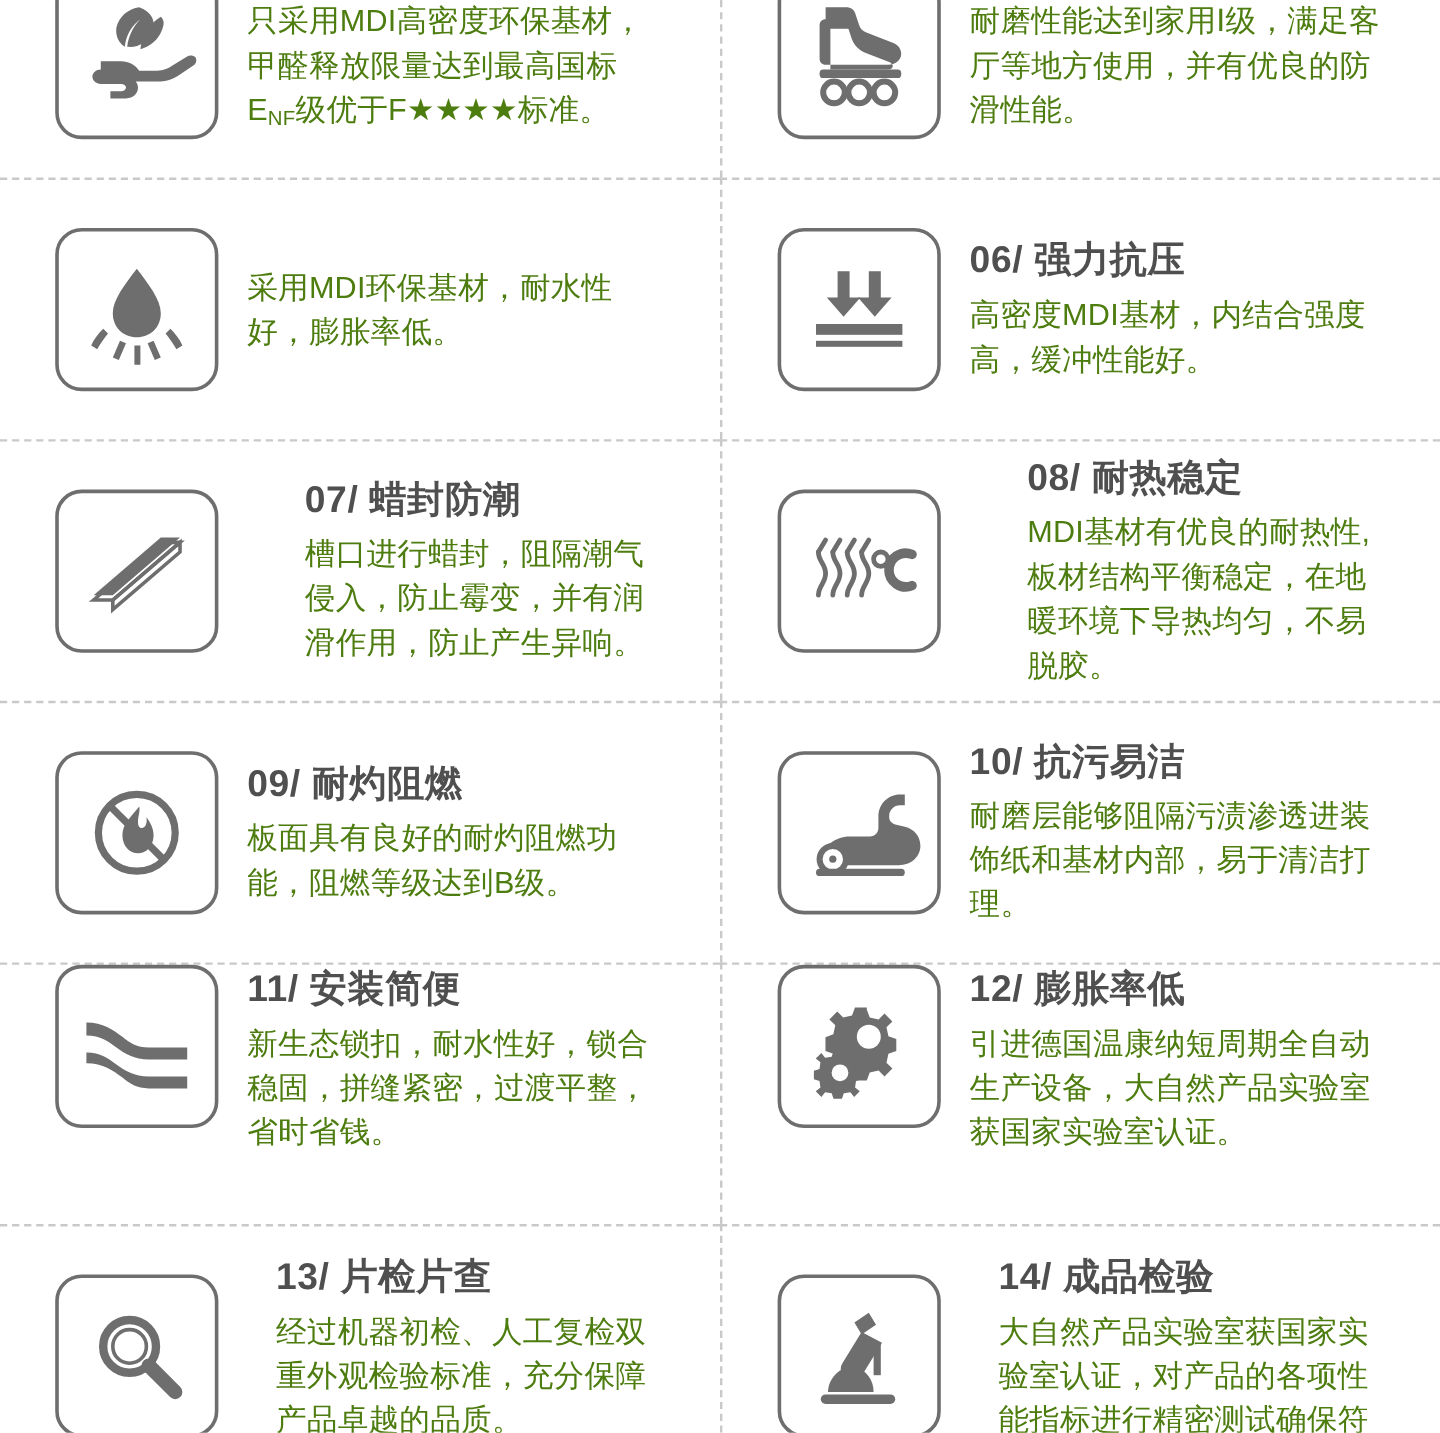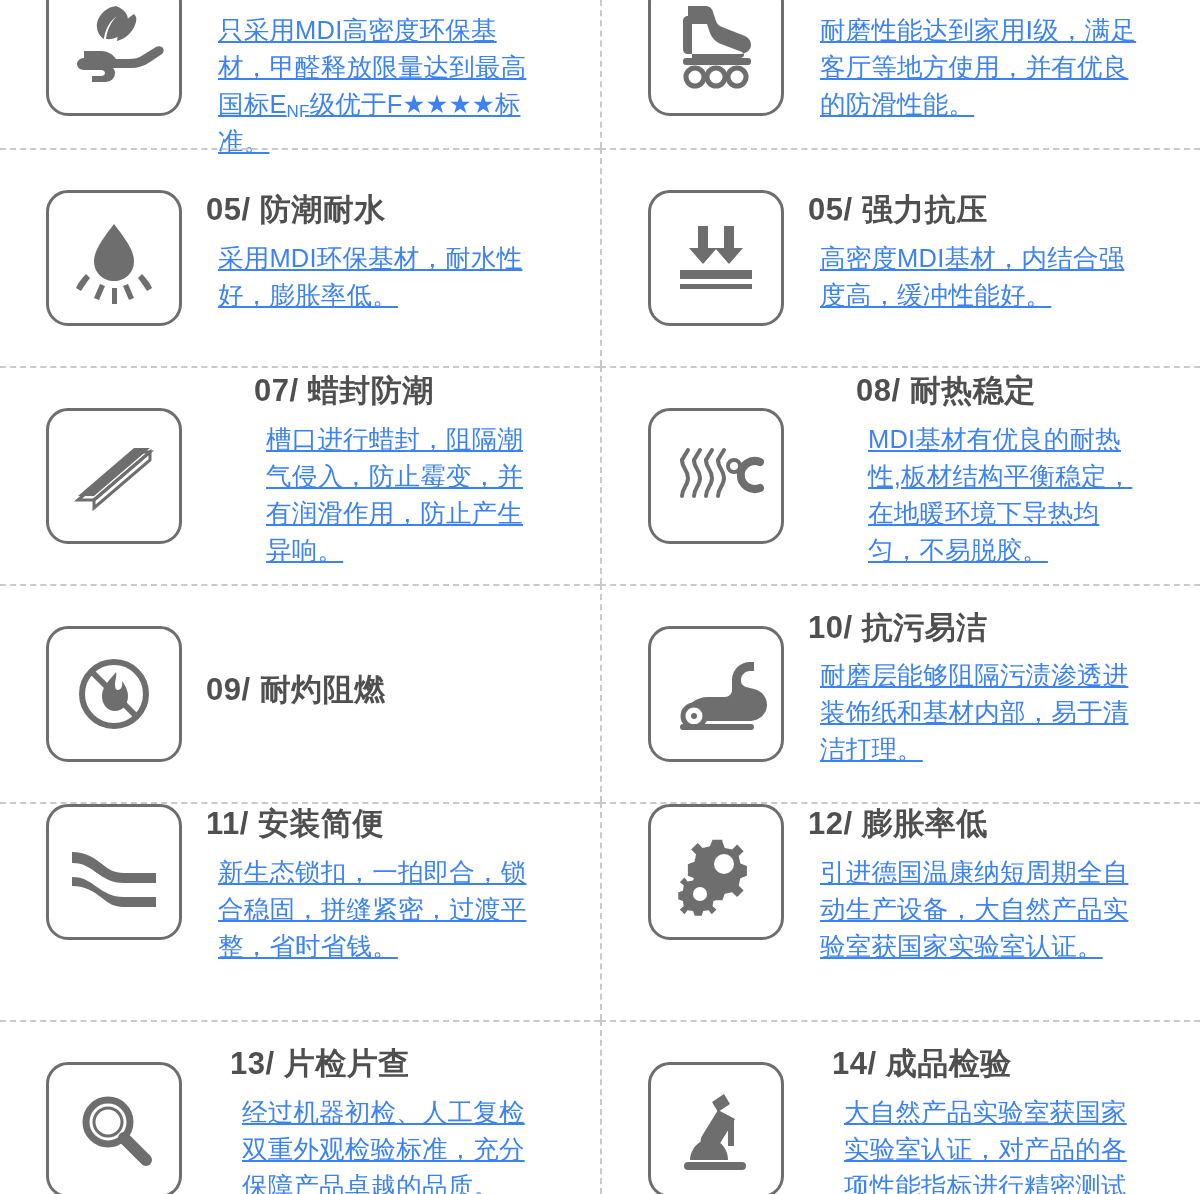--- a/index.html
+++ b/index.html
@@ -64,24 +64,23 @@
     font-weight: bold;
     color: #4f4f4f;
     letter-spacing: 0.5px;
     line-height: 1.15;
     margin: 0 0 10px 0;
     white-space: nowrap;
   }
   .desc {
     font-size: 25.5px;
     line-height: 1.45;
-    color: #3b82f6;
-    margin: 12px;
+    color: #4d7c0f;
+    margin: 0;
     letter-spacing: 0.2px;
-    text-decoration: underline;
   }
   .desc sub {
     font-size: 17px;
     vertical-align: baseline;
     position: relative;
     top: 4px;
   }
   
   .row-a .cell { height: 148px; align-items: flex-start; padding-top: 0; }
   .row-b .cell { height: 218px; align-items: center; }
@@ -140,37 +139,36 @@
             <path d="M50 16c-10 13-20 26-20 37 0 12 9 20 20 20s20-8 20-20c0-11-10-24-20-37z"></path>
             <path d="M22 66c-4 4-8 9-10 14l5 3c3-5 6-9 9-13l-4-4z"></path>
             <path d="M78 66l-4 4c3 4 6 8 9 13l5-3c-2-5-6-10-10-14z"></path>
             <path d="M50 80v16h5V80h-5z" transform="translate(-2,0)"></path>
             <path d="M36 76l-6 14 5 2 6-14-5-2z"></path>
             <path d="M64 76l-5 2 6 14 5-2-6-14z"></path>
           </g>
         </svg>
       </div>
       <div class="txt">
-        <h3 class="title"><span>05/</span> <span>防潮耐水</span></h3>
         <p class="desc">采用MDI环保基材，耐水性好，膨胀率低。</p>
       </div>
     </div>
     <div class="cell right has-top">
       <div class="icon-box">
         <svg width="100" height="100" viewBox="0 0 100 100">
           <g fill="#6e6e6e">
             <path d="M32 18h10v22h9L37 56 23 40h9V18z"></path>
             <path d="M58 18h10v22h9L63 56 49 40h9V18z"></path>
             <rect x="14" y="62" width="72" height="9"></rect>
             <rect x="14" y="76" width="72" height="5"></rect>
           </g>
         </svg>
       </div>
       <div class="txt">
-        <h3 class="title"><span>05/</span> <span>强力抗压</span></h3>
+        <h3 class="title"><span>06/</span> <span>强力抗压</span></h3>
         <p class="desc">高密度MDI基材，内结合强度高，缓冲性能好。</p>
       </div>
     </div>
   </div>
 
   <div class="grid row-c">
     <div class="cell left has-top">
       <div class="icon-box">
         <svg width="100" height="100" viewBox="0 0 100 100">
           <g>
@@ -212,20 +210,21 @@
         <svg width="100" height="100" viewBox="0 0 100 100">
           <circle cx="50" cy="50" r="32" fill="none" stroke="#6e6e6e" stroke-width="6"></circle>
           <path d="M27 27 L73 73" stroke="#6e6e6e" stroke-width="6"></path>
           <g fill="#6e6e6e">
             <path d="M52 28c-6 8-14 14-14 24 0 9 6 15 13 15s13-6 13-15c0-6-3-11-6-15 1 5-1 9-4 9-2 0-3-2-3-5 0-5 2-9 1-13z"></path>
           </g>
         </svg>
       </div>
       <div class="txt">
         <h3 class="title"><span>09/</span> <span>耐灼阻燃</span></h3>
+        <p class="desc">板面具有良好的耐灼阻燃功能，阻燃等级达到B级。</p>
       </div>
     </div>
     <div class="cell right has-top">
       <div class="icon-box">
         <svg width="104" height="100" viewBox="0 0 104 100">
           <g fill="#6e6e6e">
             <path d="M86 18c-10 0-18 8-18 18v10c0 4-3 7-7 7H44c-12 0-22 8-24 19l-1 5h66c10 0 18-7 18-16 0-8-5-14-13-16l-8-2c-3-1-5-3-5-6V36c0-5 4-9 9-9h4v-9h-4z"></path>
             <circle cx="30" cy="72" r="11" fill="#ffffff" stroke="#6e6e6e" stroke-width="5"></circle>
             <circle cx="30" cy="72" r="3"></circle>
             <rect x="16" y="80" width="74" height="6" rx="3"></rect>
@@ -245,21 +244,21 @@
         <svg width="104" height="100" viewBox="0 0 104 100">
           <g fill="#6e6e6e">
             <path d="M10 30c14 0 22 6 30 12 6 5 12 9 22 9h32v10H62c-12 0-20-5-27-10-7-5-13-10-25-10V30z"></path>
             <path d="M10 55c12 0 18 5 25 10 7 5 15 10 27 10h32v10H62c-10 0-16-4-22-9-8-6-16-12-30-12V55z"></path>
             <path d="M50 44h16v6l9-8-9-8v6H50v4z" fill="#ffffff"></path>
           </g>
         </svg>
       </div>
       <div class="txt">
         <h3 class="title"><span>11/</span> <span>安装简便</span></h3>
-        <p class="desc">新生态锁扣，一拍即合，锁合稳固，拼缝紧密，过渡平整，省时省钱。</p>
+        <p class="desc">新生态锁扣，耐水性好，锁合稳固，拼缝紧密，过渡平整，省时省钱。</p>
       </div>
     </div>
     <div class="cell right has-top">
       <div class="icon-box">
         <svg width="104" height="100" viewBox="0 0 104 100">
           <g fill="#6e6e6e">
             <path d="M62 16l3 8 9 2 6-6 8 8-6 6 2 9 8 3v12l-8 3-2 9 6 6-8 8-6-6-9 2-3 8H50l-3-8-9-2-6 6-8-8 6-6-2-9-8-3V44l8-3 2-9-6-6 8-8 6 6 9-2 3-8h12z" transform="translate(-4,-2) scale(0.82) translate(14,10)"></path>
             <circle cx="60" cy="42" r="10" fill="#ffffff"></circle>
             <path d="M32 58l2 6 7 1 4-5 6 6-5 4 1 7 6 2v9l-6 2-1 7 5 4-6 6-4-5-7 1-2 6h-9l-2-6-7-1-4 5-6-6 5-4-1-7-6-2v-9l6-2 1-7-5-4 6-6 4 5 7-1 2-6h9z" transform="translate(8,4) scale(0.78) translate(6,6)"></path>
             <circle cx="36" cy="72" r="7" fill="#ffffff"></circle>

